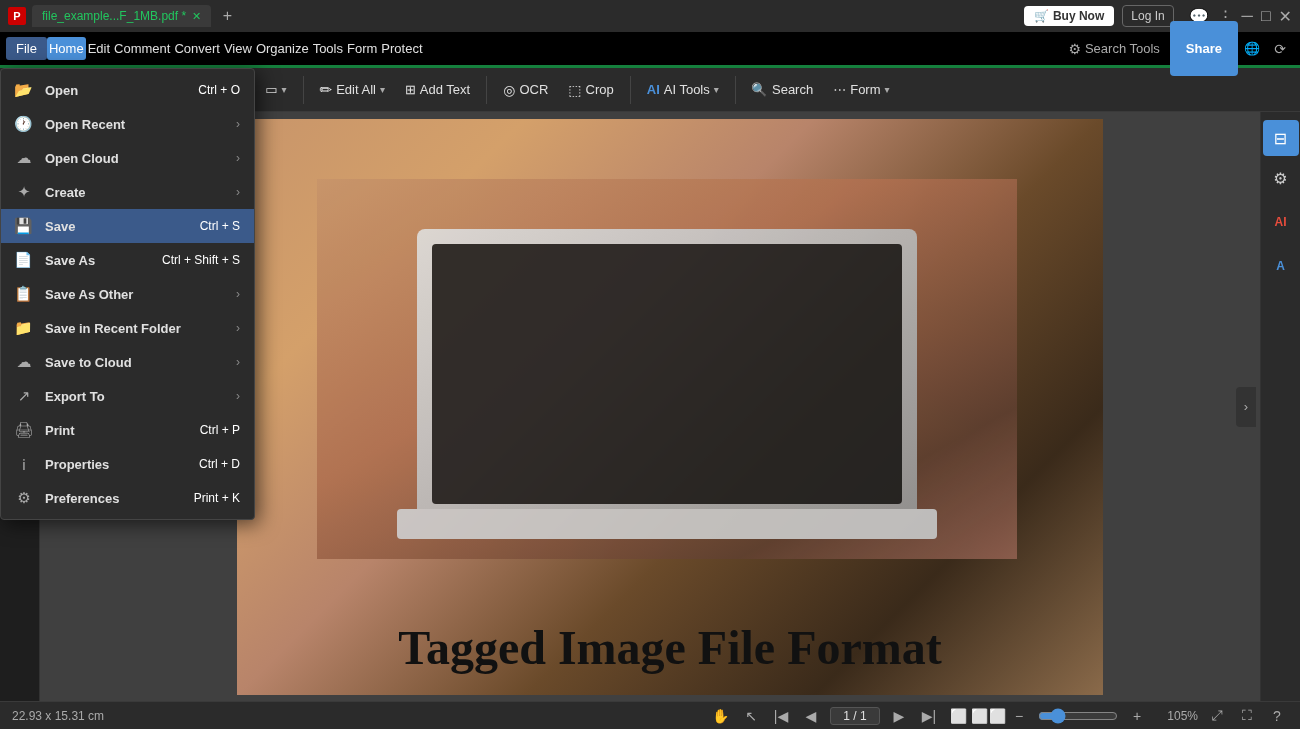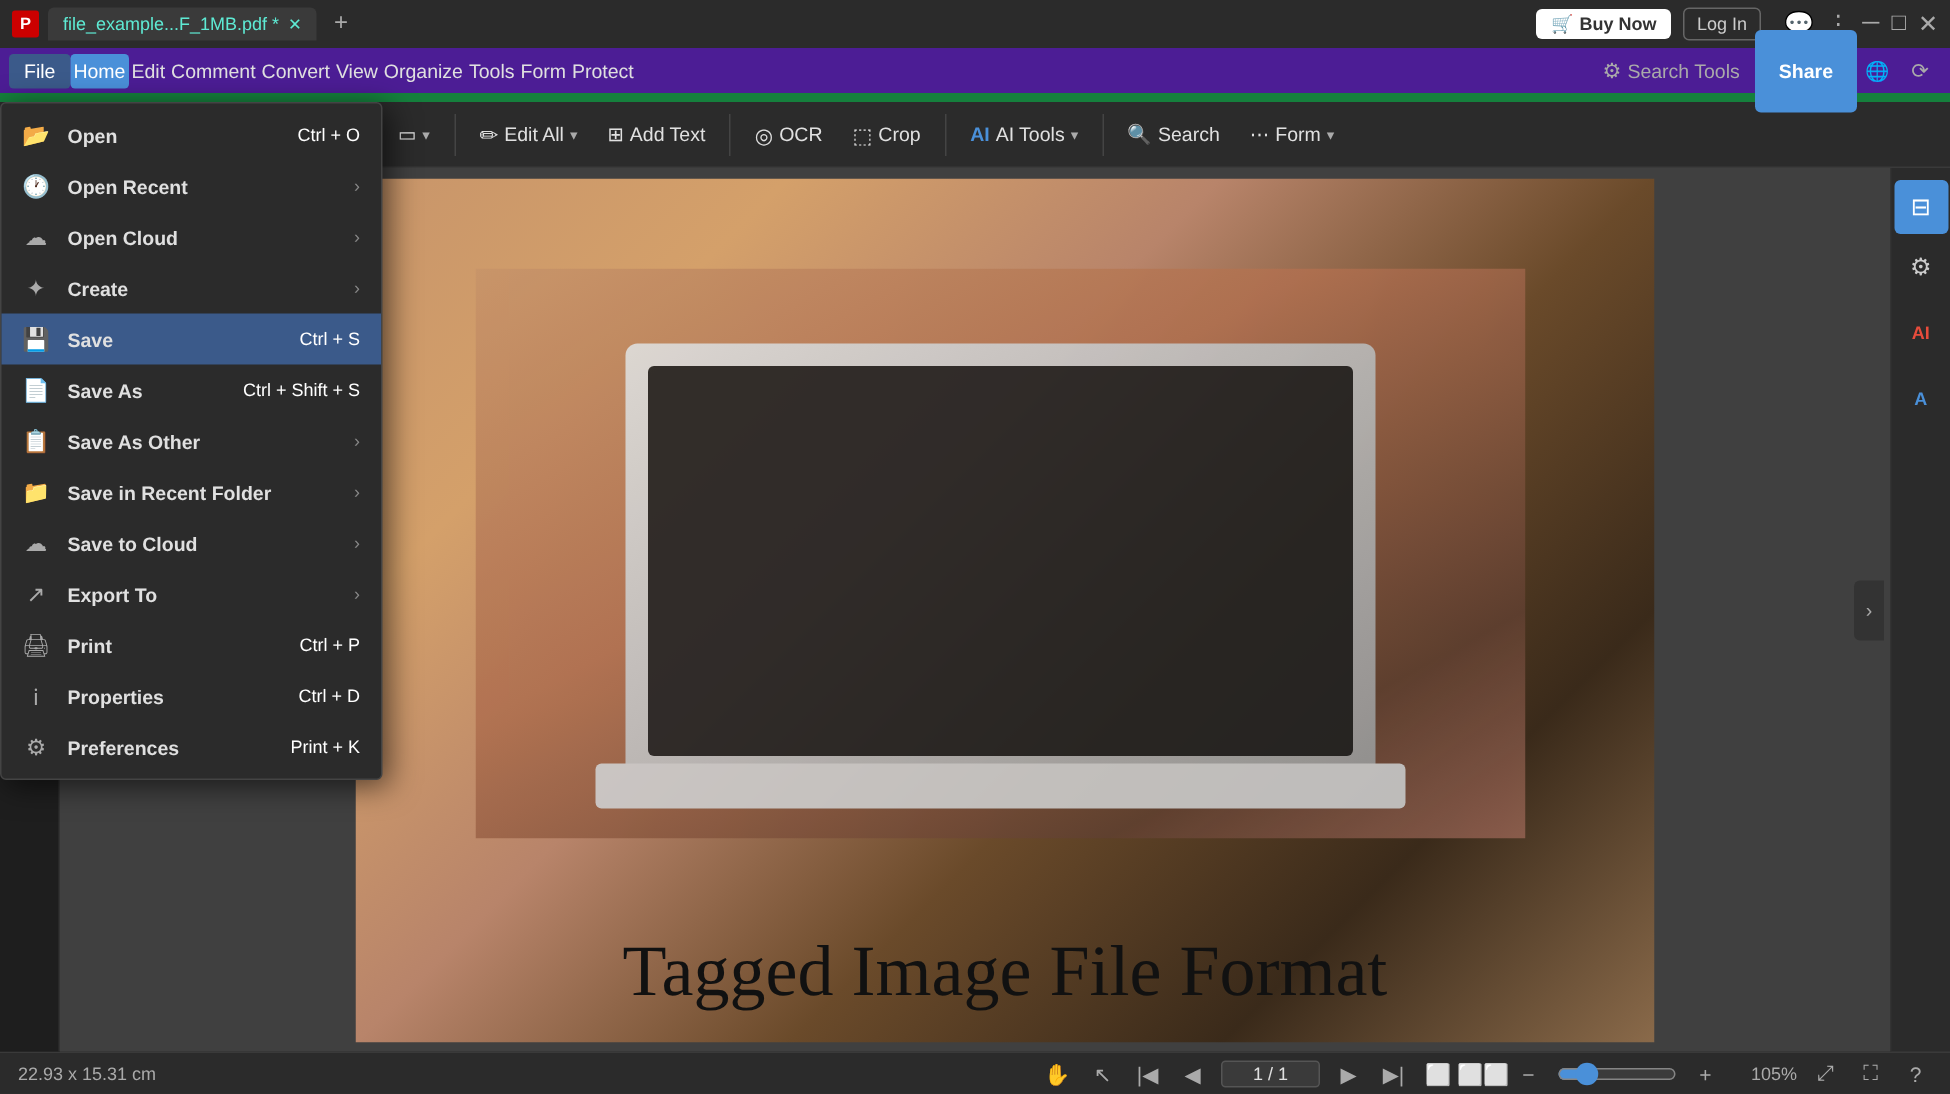--- a/index.html
+++ b/index.html
@@ -4,31 +4,31 @@
   <style>
     * { margin: 0; padding: 0; box-sizing: border-box; }
     body { width: 1300px; height: 729px; background: #1e1e1e; font-family: 'Segoe UI', Arial, sans-serif; overflow: hidden; color: #e0e0e0; font-size: 13px; }
 
     
     .titlebar {
       display: flex; align-items: center; background: #2b2b2b; height: 32px; padding: 0 8px; gap: 6px;
     }
     .titlebar-icon { width: 18px; height: 18px; background: #c00; border-radius: 2px; display: flex; align-items: center; justify-content: center; }
     .titlebar-tabs { display: flex; align-items: center; gap: 4px; }
-    .titlebar-tab { display: flex; align-items: center; background: #3a3a3a; border-radius: 4px 4px 0 0; padding: 4px 10px; font-size: 12px; color: #5eead4; gap: 6px; }
+    .titlebar-tab { display: flex; align-items: center; background: #3a3a3a; border-radius: 4px 4px 0 0; padding: 4px 10px; font-size: 12px; color: #22c55e; gap: 6px; }
     .titlebar-tab .close { font-size: 11px; cursor: pointer; }
     .titlebar-tab-new { width: 24px; height: 24px; display: flex; align-items: center; justify-content: center; cursor: pointer; font-size: 16px; color: #aaa; }
     .buy-now-btn { background: #fff; color: #333; border: none; border-radius: 4px; padding: 3px 10px; font-size: 12px; font-weight: 600; cursor: pointer; display: flex; align-items: center; gap: 4px; }
     .log-in-btn { background: transparent; border: 1px solid #666; border-radius: 4px; padding: 3px 8px; font-size: 12px; color: #ccc; cursor: pointer; }
     .titlebar-right-icons { display: flex; gap: 8px; align-items: center; color: #aaa; font-size: 16px; margin-left: 8px; }
     .titlebar-right-icons span { cursor: pointer; }
 
     
     .menubar {
-      display: flex; align-items: center; background: #4c1d95; height: 36px; border-bottom: 6px solid #15803d; padding: 0 6px;
+      display: flex; align-items: center; background: #000000; height: 36px; border-bottom: 3px solid #15803d; padding: 0 6px;
     }
     .menu-item { padding: 4px 2px; border-radius: 3px; cursor: pointer; font-size: 13px; color: #e0e0e0; }
     .menu-item:hover, .menu-item.active { background: #4a90d9; color: #fff; }
     .menu-file { padding: 4px 10px; }
     .menu-sep { flex: 1; }
     .search-tools-btn { display: flex; align-items: center; gap: 4px; padding: 4px 10px; color: #aaa; cursor: pointer; font-size: 13px; }
     .share-btn { background: #4a90d9; color: #fff; border: none; border-radius: 4px; padding: 20px 16px; font-size: 13px; font-weight: 700; cursor: pointer; }
     .global-icon { width: 28px; height: 28px; display: flex; align-items: center; justify-content: center; cursor: pointer; color: #aaa; }
 
     
@@ -63,31 +63,31 @@
 
     
     .canvas-area { flex: 1; background: #404040; display: flex; align-items: center; justify-content: center; overflow: hidden; position: relative; }
     .pdf-page { width: 866px; height: 576px; background: #fff; position: relative; overflow: hidden; }
     
     .img-bg {
       width: 100%; height: 100%;
       background: linear-gradient(135deg, #c8956a 0%, #d4a06a 20%, #b8846a 40%, #6a4a2a 60%, #3a2a1a 80%, #8a6a4a 100%);
       display: flex; align-items: flex-end; justify-content: center; padding-bottom: 20px;
     }
-    .img-text { font-size: 48px; font-weight: normal; color: #111; font-family: serif; }
+    .img-text { font-size: 48px; font-weight: bold; color: #111; font-family: serif; }
 
     
     .nav-left { position: absolute; left: 44px; top: 50%; transform: translateY(-50%); width: 20px; height: 40px; background: #333; display: flex; align-items: center; justify-content: center; cursor: pointer; color: #aaa; border-radius: 0 4px 4px 0; }
     .nav-right { position: absolute; right: 44px; top: 50%; transform: translateY(-50%); width: 20px; height: 40px; background: #333; display: flex; align-items: center; justify-content: center; cursor: pointer; color: #aaa; border-radius: 4px 0 0 4px; }
 
     
     .statusbar { height: 28px; background: #2b2b2b; display: flex; align-items: center; padding: 0 12px; gap: 12px; border-top: 1px solid #3a3a3a; font-size: 12px; color: #aaa; }
     .statusbar-right { margin-left: auto; display: flex; align-items: center; gap: 8px; }
     .page-nav { display: flex; align-items: center; gap: 4px; }
-    .page-input { background: #3a3a3a; border: 1px solid #555; color: #e0e0e0; width: 66px; text-align: center; font-size: 12px; padding: 1px 4px; border-radius: 3px; }
+    .page-input { background: #3a3a3a; border: 1px solid #555; color: #e0e0e0; width: 50px; text-align: center; font-size: 12px; padding: 1px 4px; border-radius: 3px; }
     .zoom-slider { width: 80px; accent-color: #4a90d9; }
     .zoom-pct { min-width: 42px; text-align: right; }
     .sb-icon { width: 22px; height: 22px; display: flex; align-items: center; justify-content: center; cursor: pointer; color: #aaa; font-size: 14px; border-radius: 3px; }
 
     
     .toolbar-left { display: flex; align-items: center; gap: 2px; padding-right: 8px; border-right: 1px solid #444; margin-right: 4px; }
   </style>
 </head>
 <body>
 

